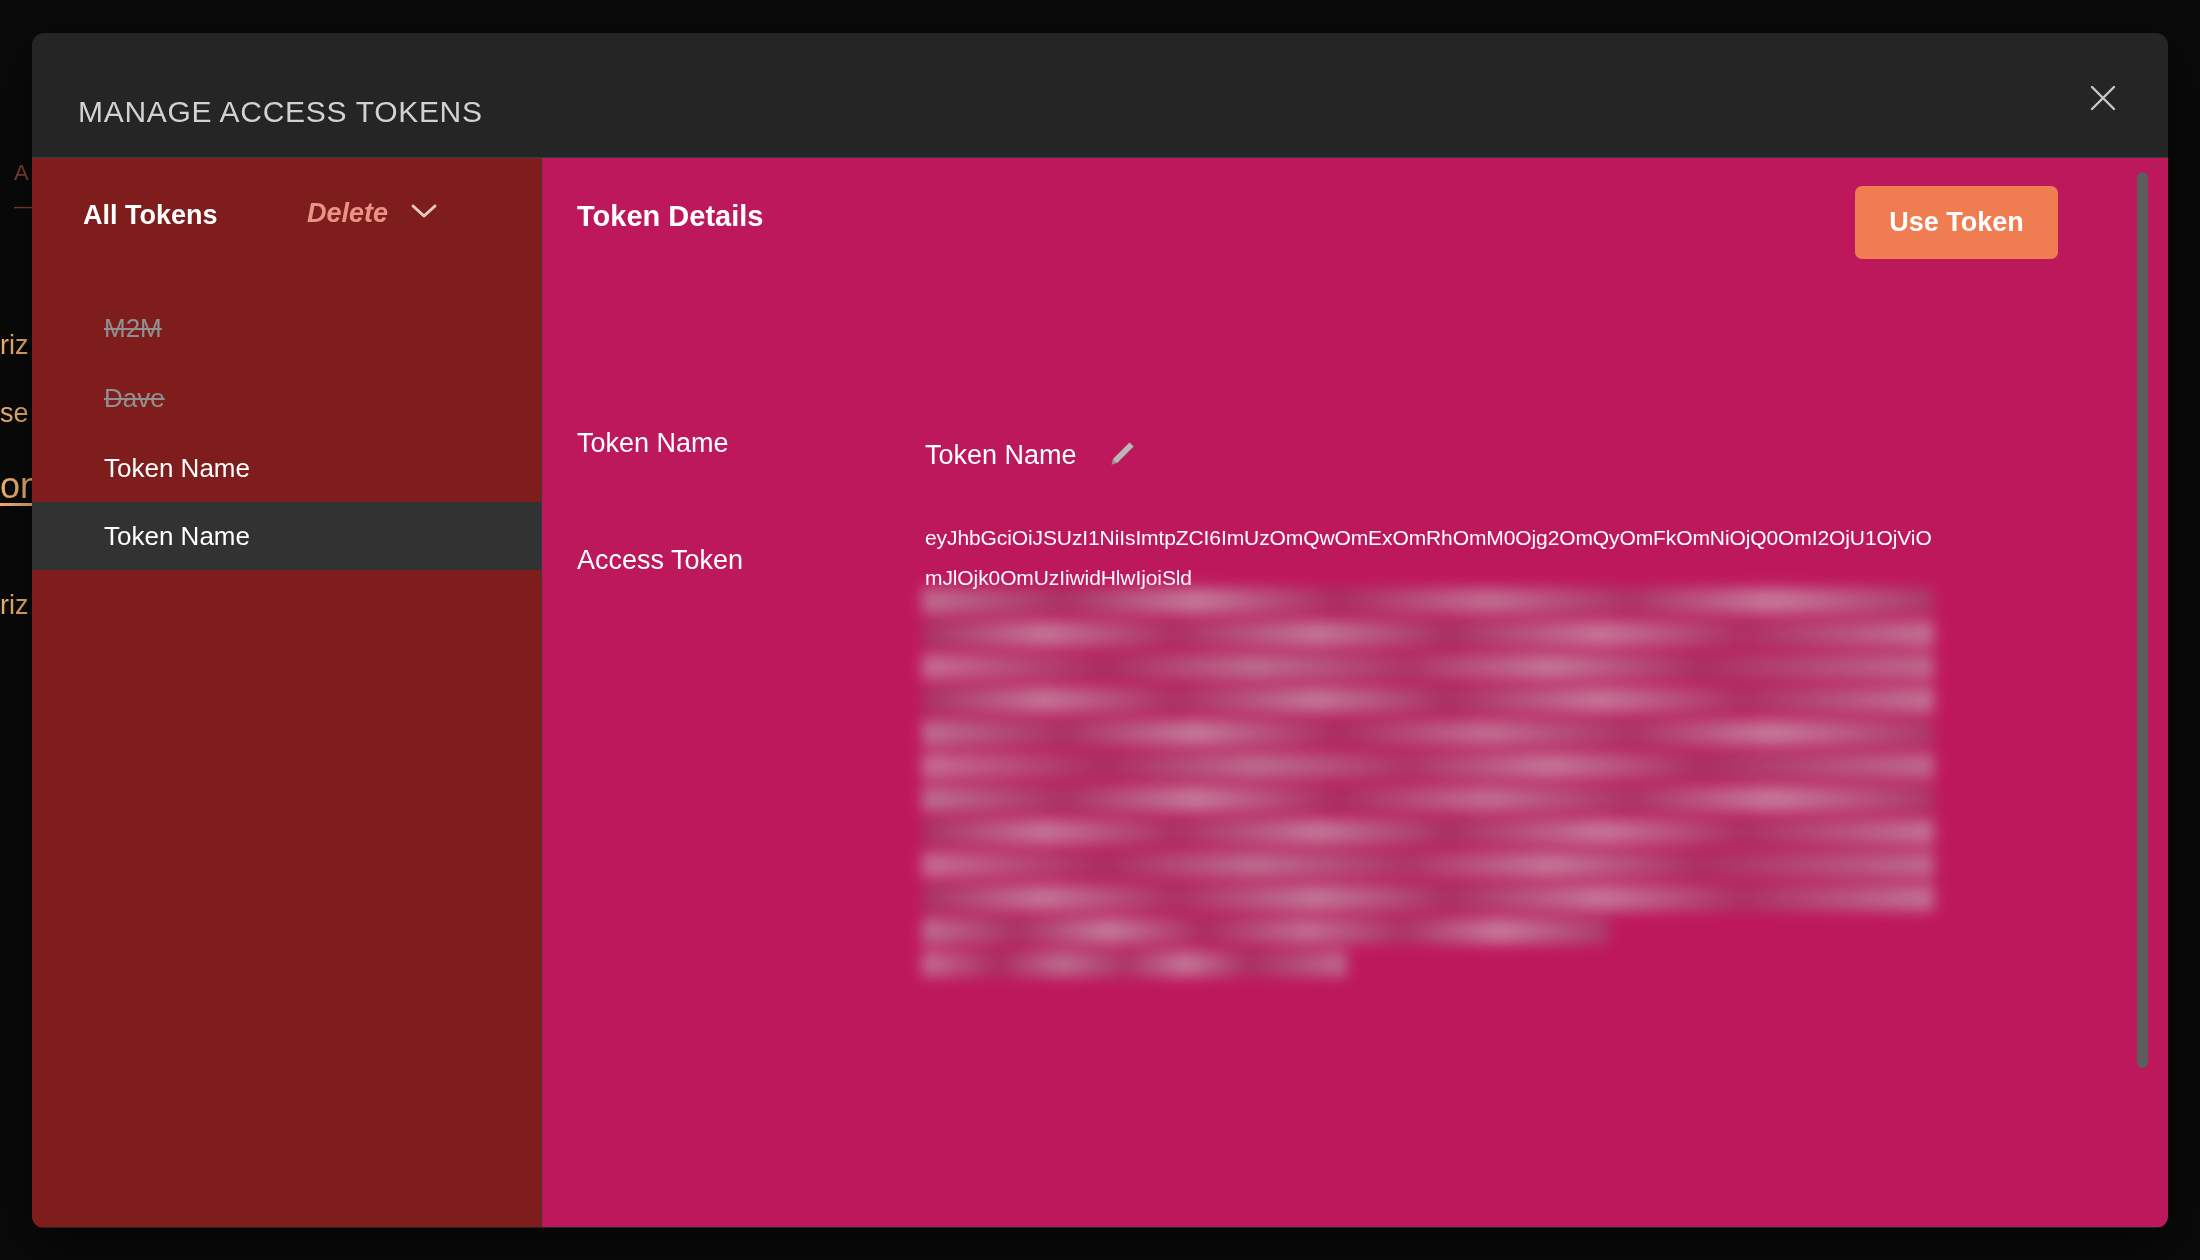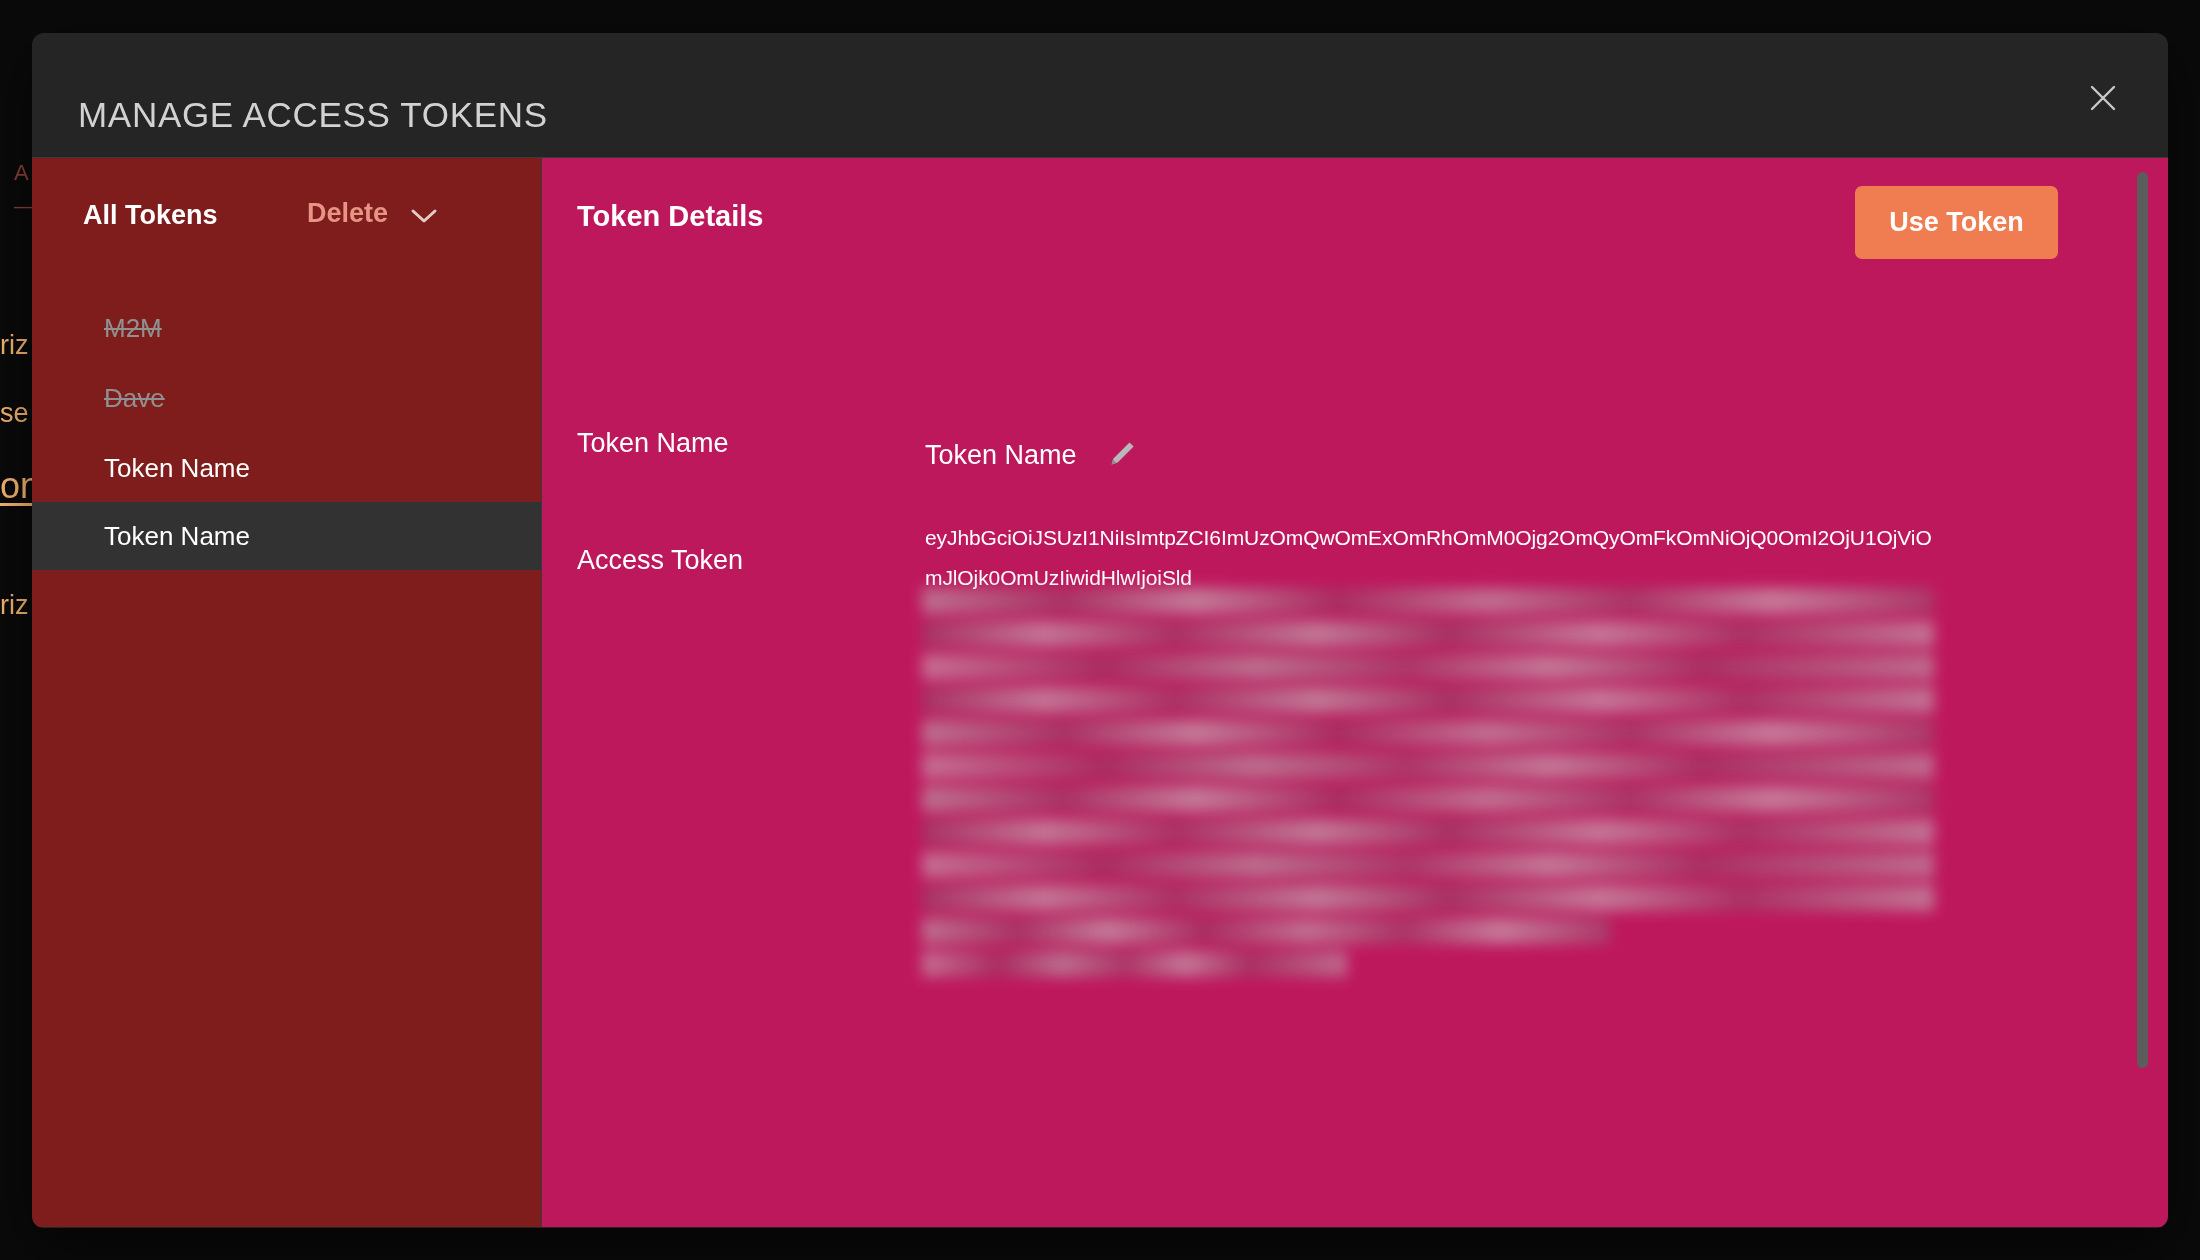--- a/index.html
+++ b/index.html
@@ -46,21 +46,21 @@
   
   #modal-header {
     position: relative;
     height: 125px;
     border-bottom: 1px solid #3a3a3a;
   }
   #modal-title {
     position: absolute;
     left: 46px;
     top: 62px;
-    font-size: 35px;
+    font-size: 30px;
     font-weight: 400;
     letter-spacing: .7px;
     color: #d2d2d2;
   }
   #close-button {
     position: absolute;
     right: 40px;
     top: 40px;
     width: 50px;
     height: 50px;
@@ -96,23 +96,24 @@
     top: 42px;
     font-size: 27px;
     font-weight: 700;
     color: #ffffff;
   }
   #delete-control {
     position: absolute;
     left: 275px;
     top: 40px;
     display: flex;
-    align-items: center;
+    align-items: flex-start;
     gap: 22px;
     cursor: pointer;
+    font-style: italic;
   }
   #delete-label {
     font-size: 27px;
     font-weight: 700;
     color: #e79485;
   }
   #delete-chevron { display: block; margin-top: 4px; }
 
   .token-row {
     height: 68px;

